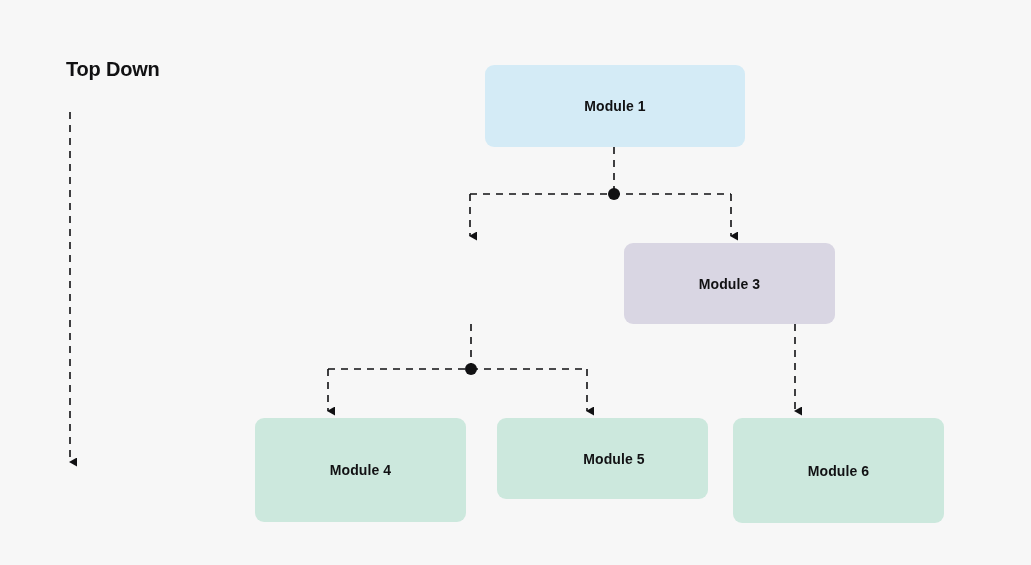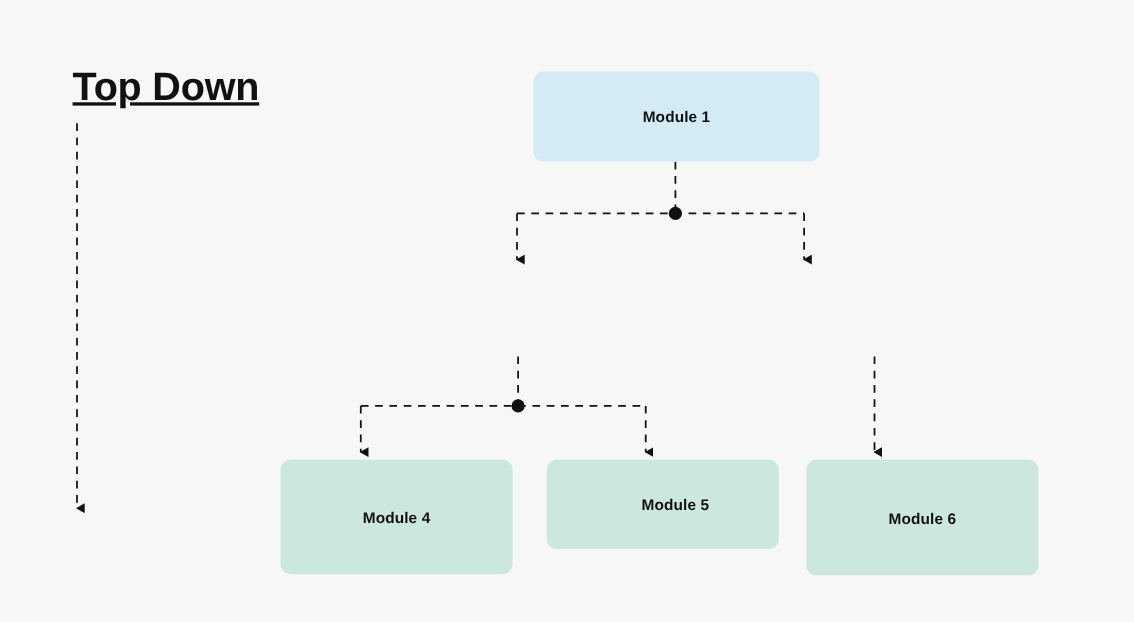--- a/index.html
+++ b/index.html
@@ -24,26 +24,25 @@
     left: 0;
     top: 0;
     width: 1031px;
     height: 565px;
     pointer-events: none;
   }
   .diagram-title {
     position: absolute;
     left: 66px;
     top: 58px;
-    font-size: 36px;
+    font-size: 20px;
     font-weight: bold;
     color: #111113;
     letter-spacing: -0.2px;
     white-space: nowrap;
-    text-decoration: underline;
   }
   .node {
     position: absolute;
     border-radius: 9px;
     display: flex;
     align-items: center;
     justify-content: center;
     box-sizing: border-box;
     font-size: 14px;
     font-weight: bold;
@@ -112,20 +111,23 @@
     <g>
       <line x1="795" y1="324" x2="795" y2="411" stroke="#111113" stroke-width="1.6" stroke-dasharray="7 6" marker-end="url(#arrowhead)"></line>
     </g>
   </svg>
 
   <div class="node" style="left:485px; top:65px; width:260px; height:82px; background:#d4ebf6;">
     <span class="node-label">Module 1</span>
   </div>
 
 
+  <div class="node" style="left:624px; top:243px; width:211px; height:81px; background:#d9d6e3;">
+    <span class="node-label">Module 3</span>
+  </div>
 
   <div class="node" style="left:255px; top:418px; width:211px; height:104px; background:#cce8dd;">
     <span class="node-label">Module 4</span>
   </div>
 
   <div class="node" style="left:497px; top:418px; width:211px; height:81px; background:#cce8dd;padding-left:23px;">
     <span class="node-label">Module 5</span>
   </div>
 
   <div class="node" style="left:733px; top:418px; width:211px; height:105px; background:#cce8dd;">

